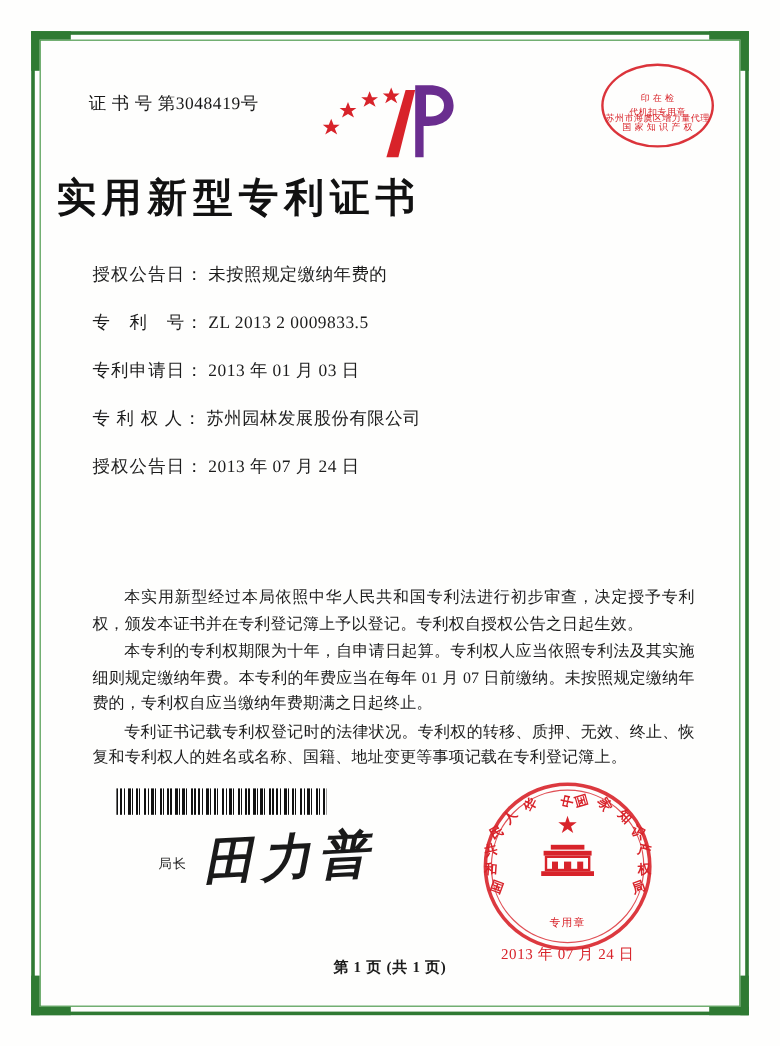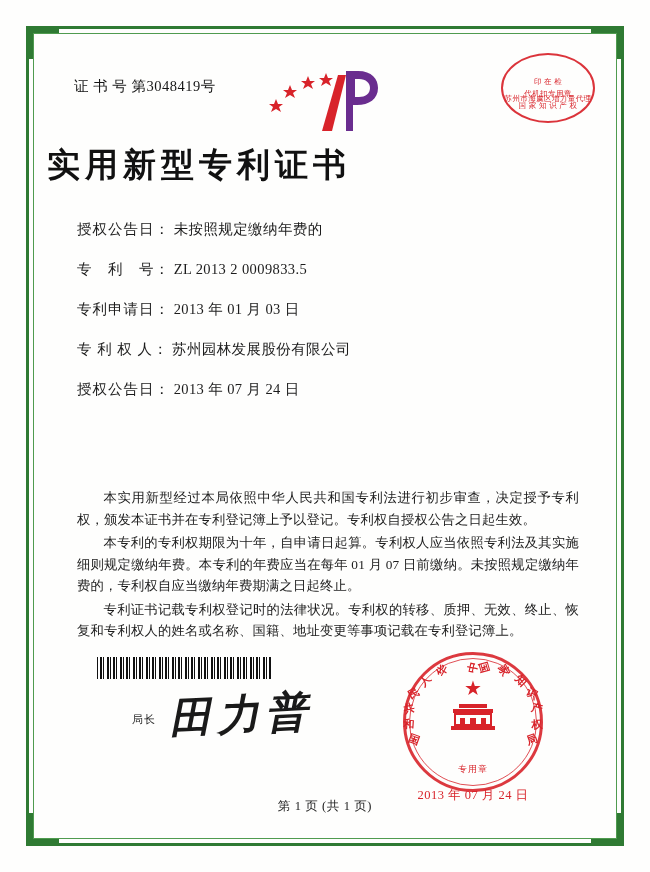--- a/index.html
+++ b/index.html
@@ -269,20 +269,21 @@
   }
 
   .page-footer {
     position: absolute;
     left: 0; right: 0;
     bottom: 10px;
     text-align: center;
     font-size: 12.5px;
     letter-spacing: .6px;
     color: #1c1c1c;
+    font-weight: bold;
   }
 </style>
 </head>
 <body>
 
 <div class="certificate">
 
   <div class="border-outer"></div>
   <div class="border-inner"></div>
   <div class="corner tl"></div>

